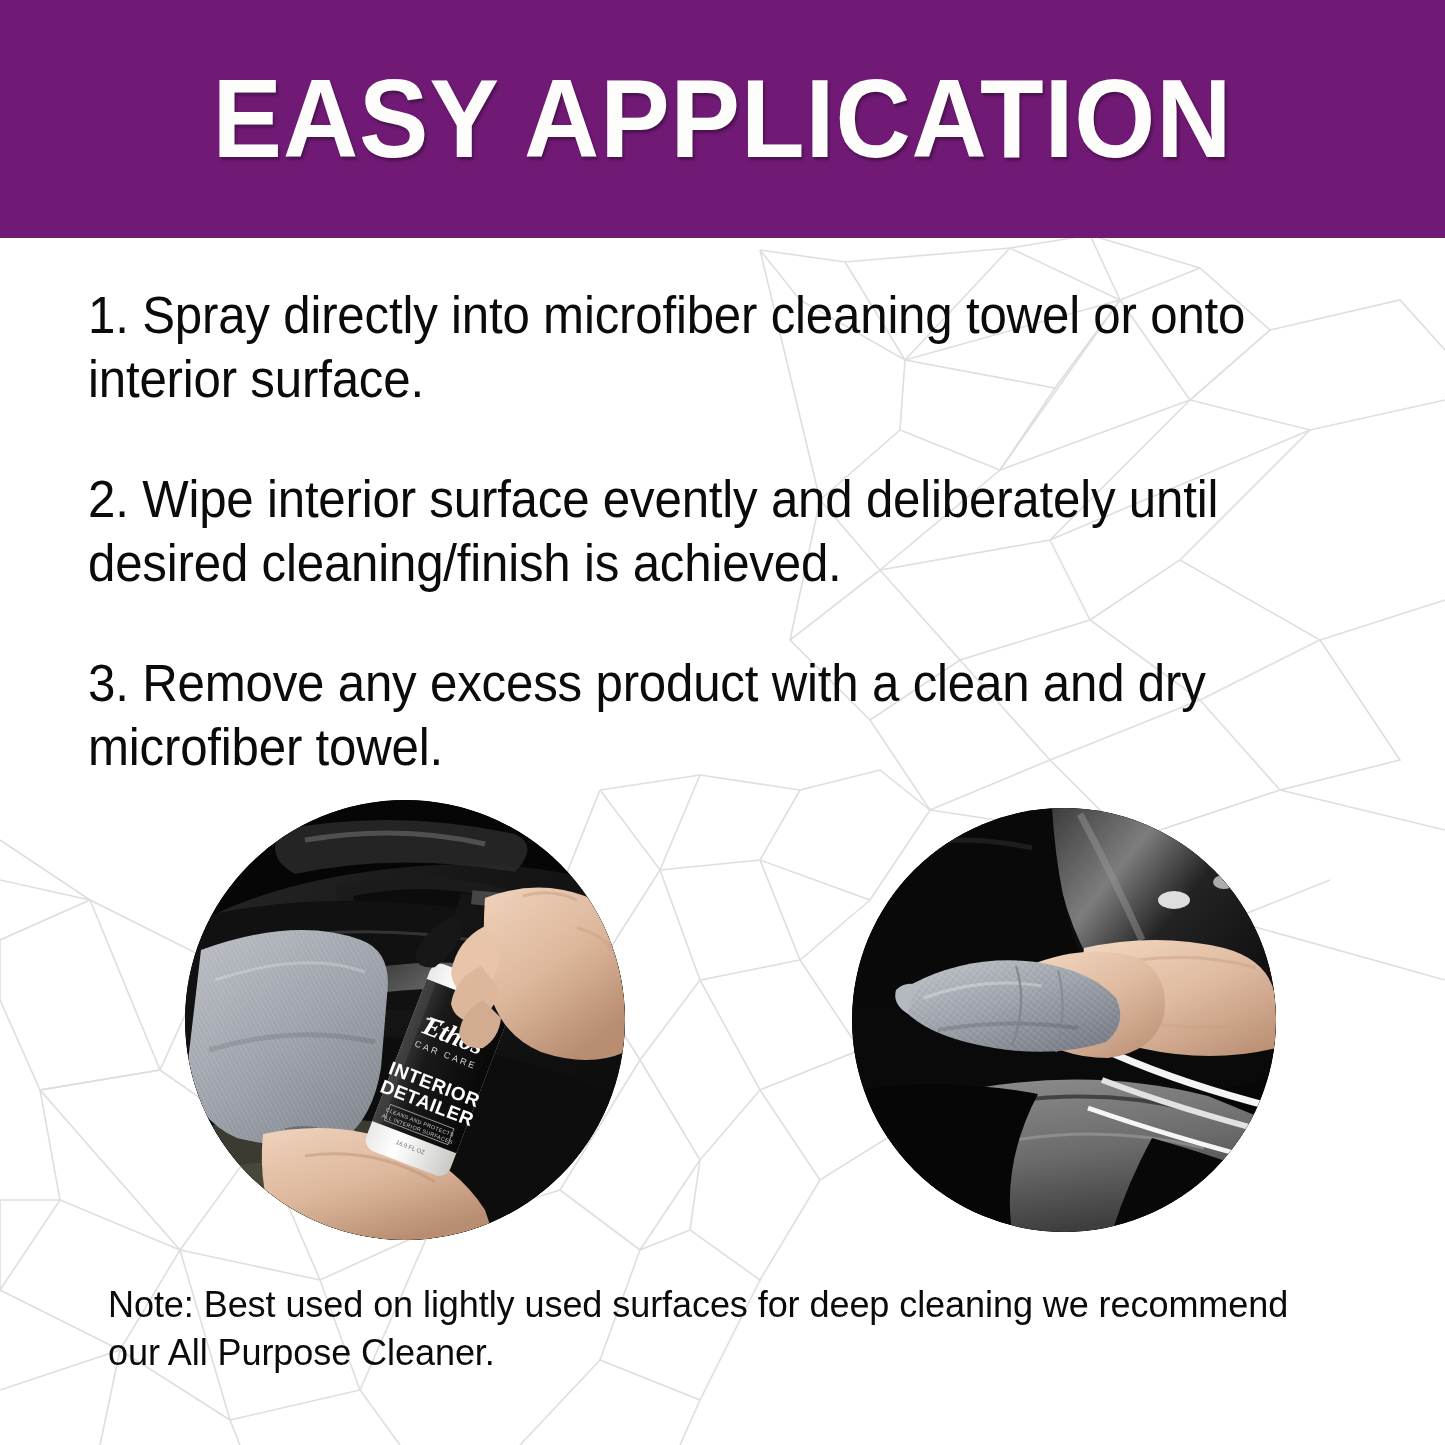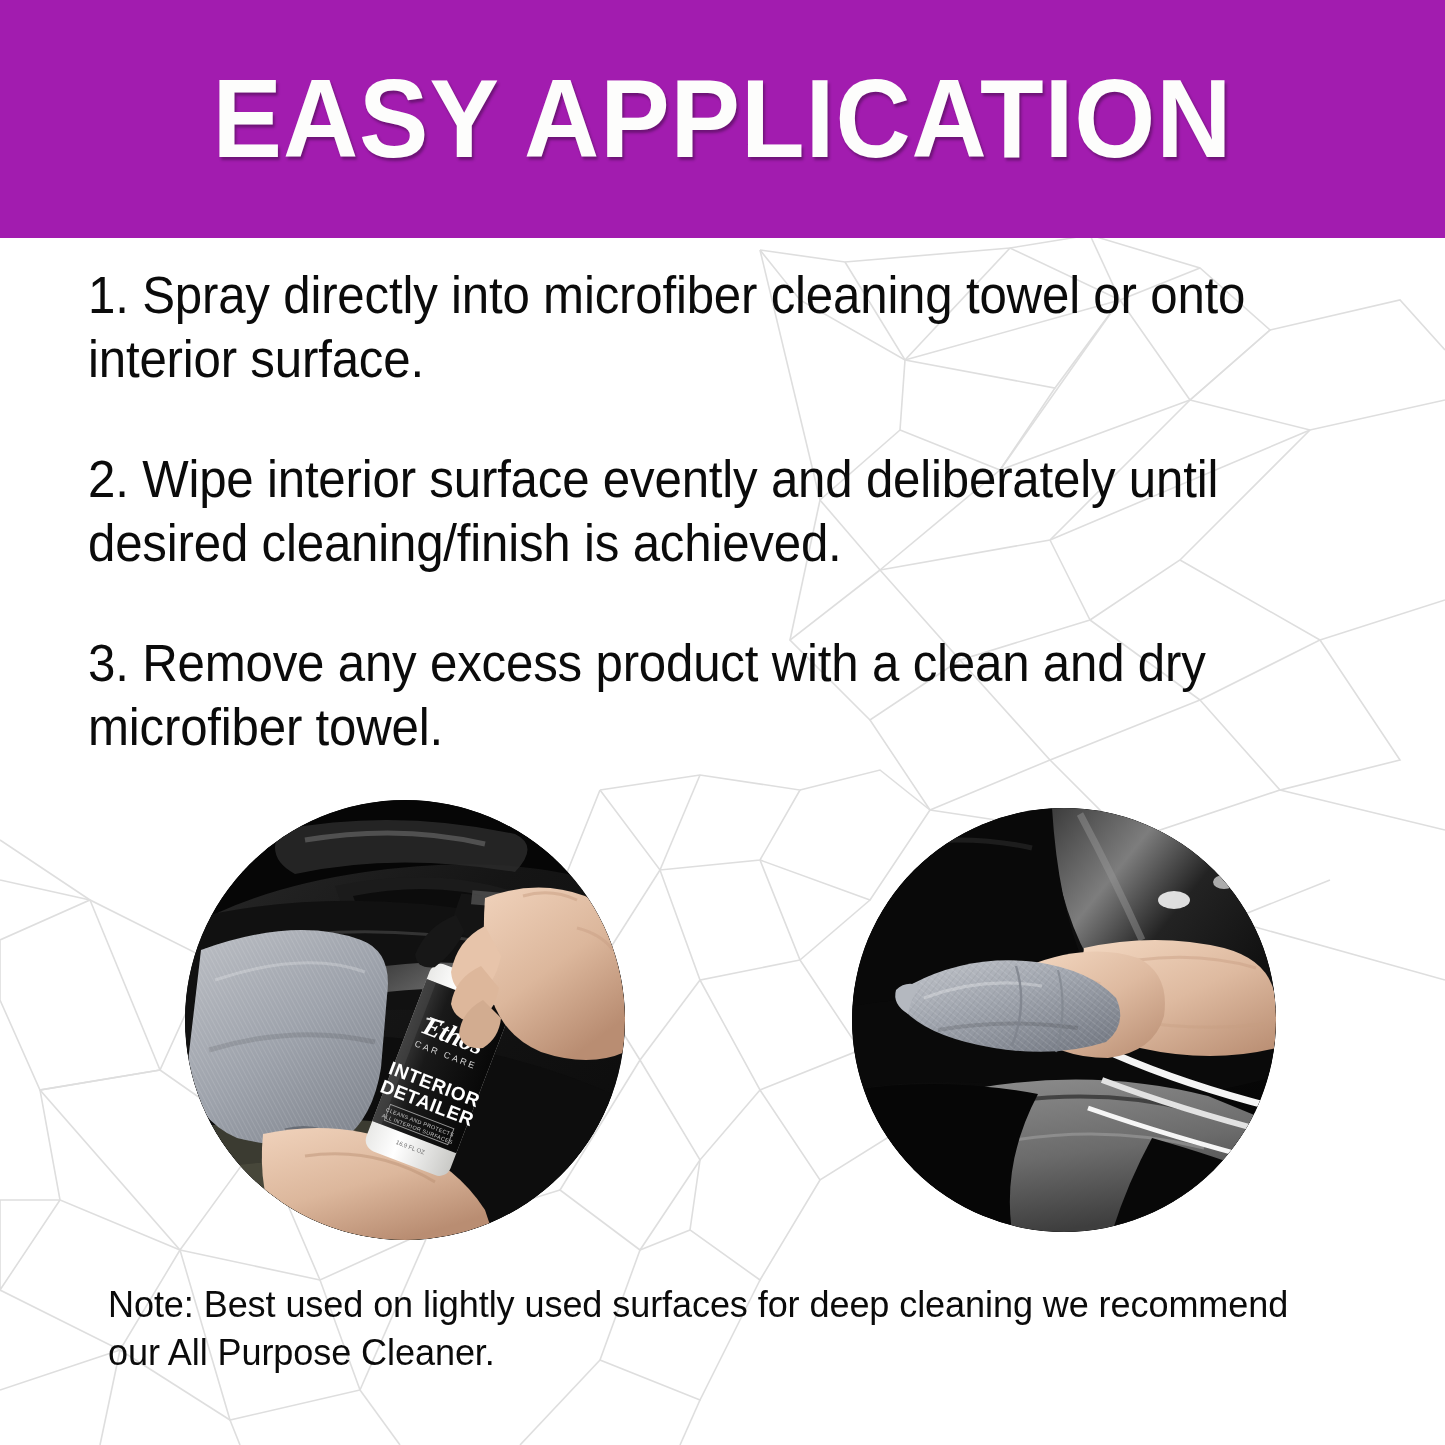--- a/index.html
+++ b/index.html
@@ -28,21 +28,21 @@
     pointer-events: none;
     z-index: 0;
   }
 
   
   #header-band {
     position: absolute;
     left: 0; top: 0;
     width: 1445px;
     height: 238px;
-    background: #a21caf;
+    background: #701a75;
     z-index: 3;
     overflow: hidden;
   }
   #header-title {
     position: absolute;
     left: 0;
     top: 60px;
     width: 1445px;
     text-align: center;
     color: #fdfdfc;
@@ -54,21 +54,21 @@
     transform: scaleX(0.93);
     transform-origin: 50% 50%;
     white-space: nowrap;
     text-shadow: 2px 3px 3px rgba(0,0,0,0.33);
   }
 
   
   #steps {
     position: absolute;
     left: 88px;
-    top: 264px;
+    top: 284px;
     width: 1270px;
     z-index: 2;
   }
   .step {
     color: #0b0b0b;
     font-family: "Liberation Sans", sans-serif;
     font-weight: normal;
     font-size: 51px;
     line-height: 64px;
     letter-spacing: -0.2px;

